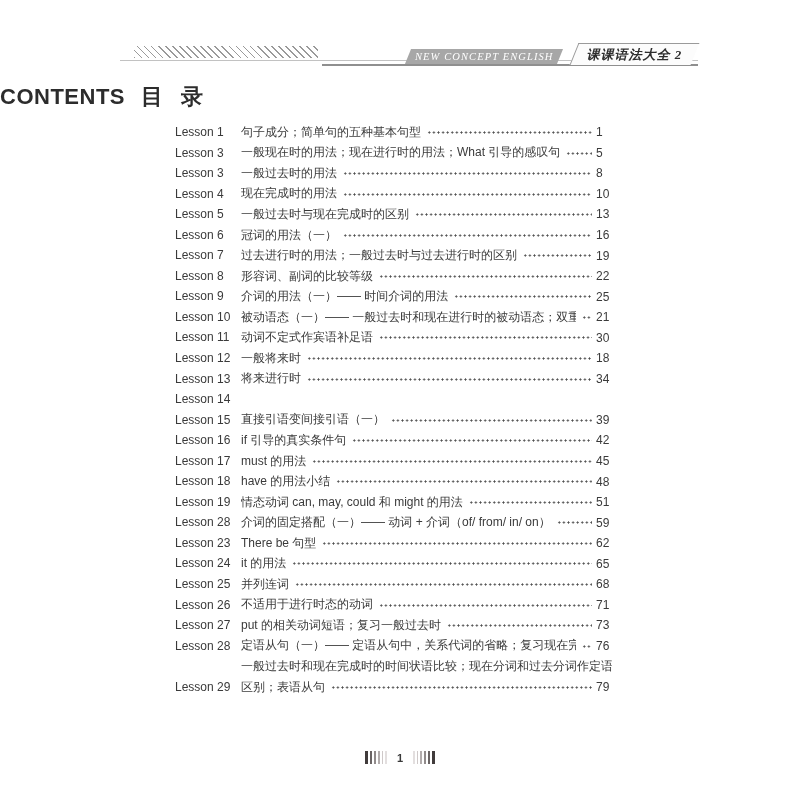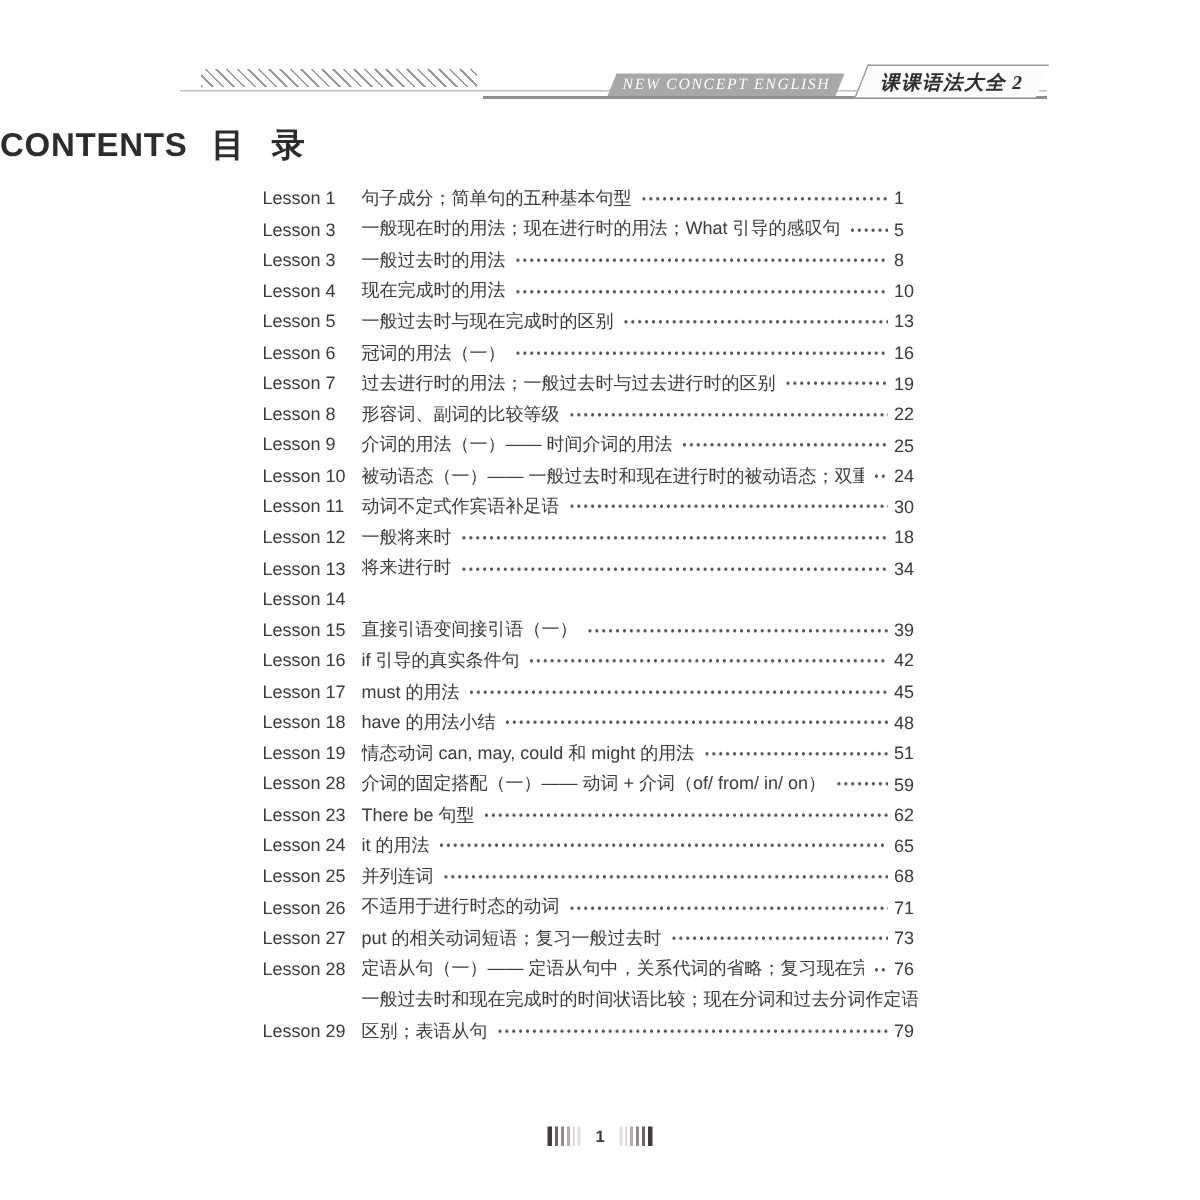--- a/index.html
+++ b/index.html
@@ -180,21 +180,21 @@
             <span class="pnum">25</span>
           </div>
         </div>
       </div>
       <div class="toc-row">
         <span class="lesson">Lesson 10</span>
         <div class="entry">
           <div class="entry-line">
             <span class="entry-text">被动语态（一）—— 一般过去时和现在进行时的被动语态；双重所有格</span>
             <span class="leader"></span>
-            <span class="pnum">24</span>
+            <span class="pnum">21</span>
           </div>
         </div>
       </div>
       <div class="toc-row">
         <span class="lesson">Lesson 11</span>
         <div class="entry">
           <div class="entry-line">
             <span class="entry-text">动词不定式作宾语补足语</span>
             <span class="leader"></span>
             <span class="pnum">30</span>

